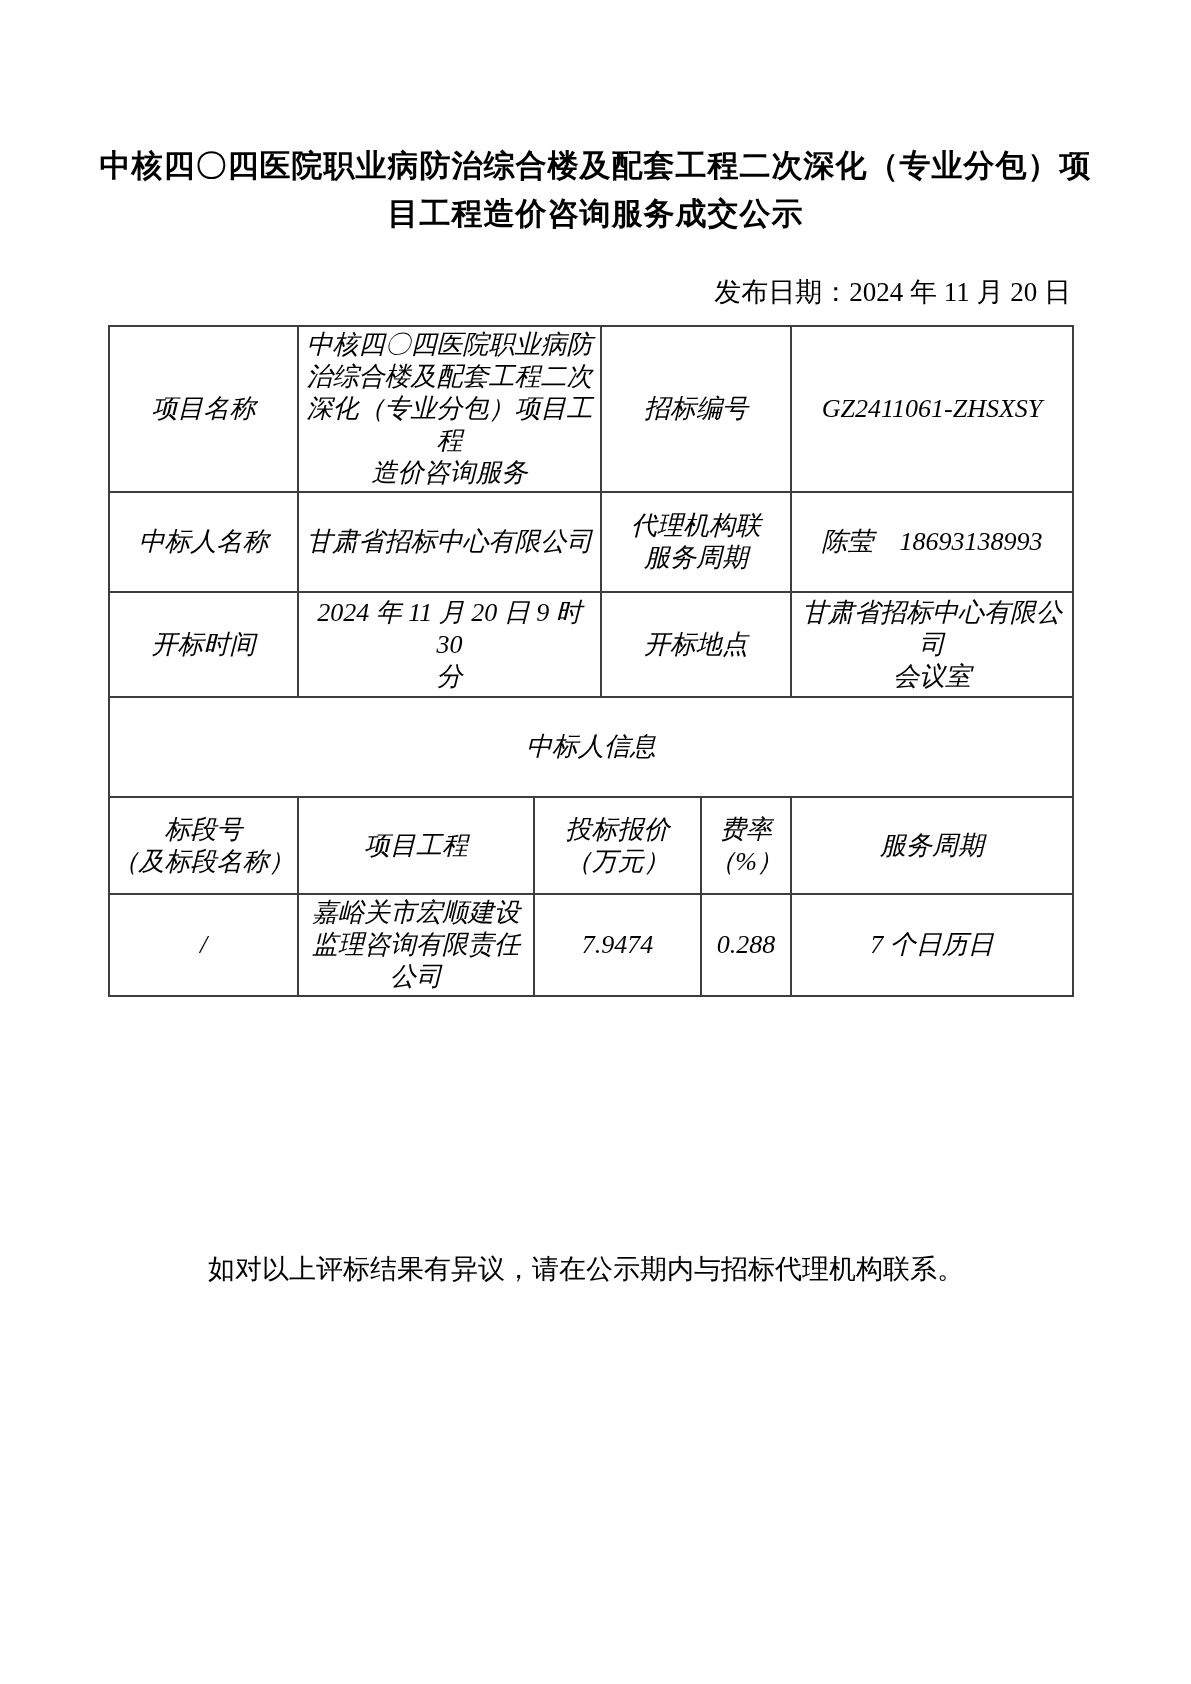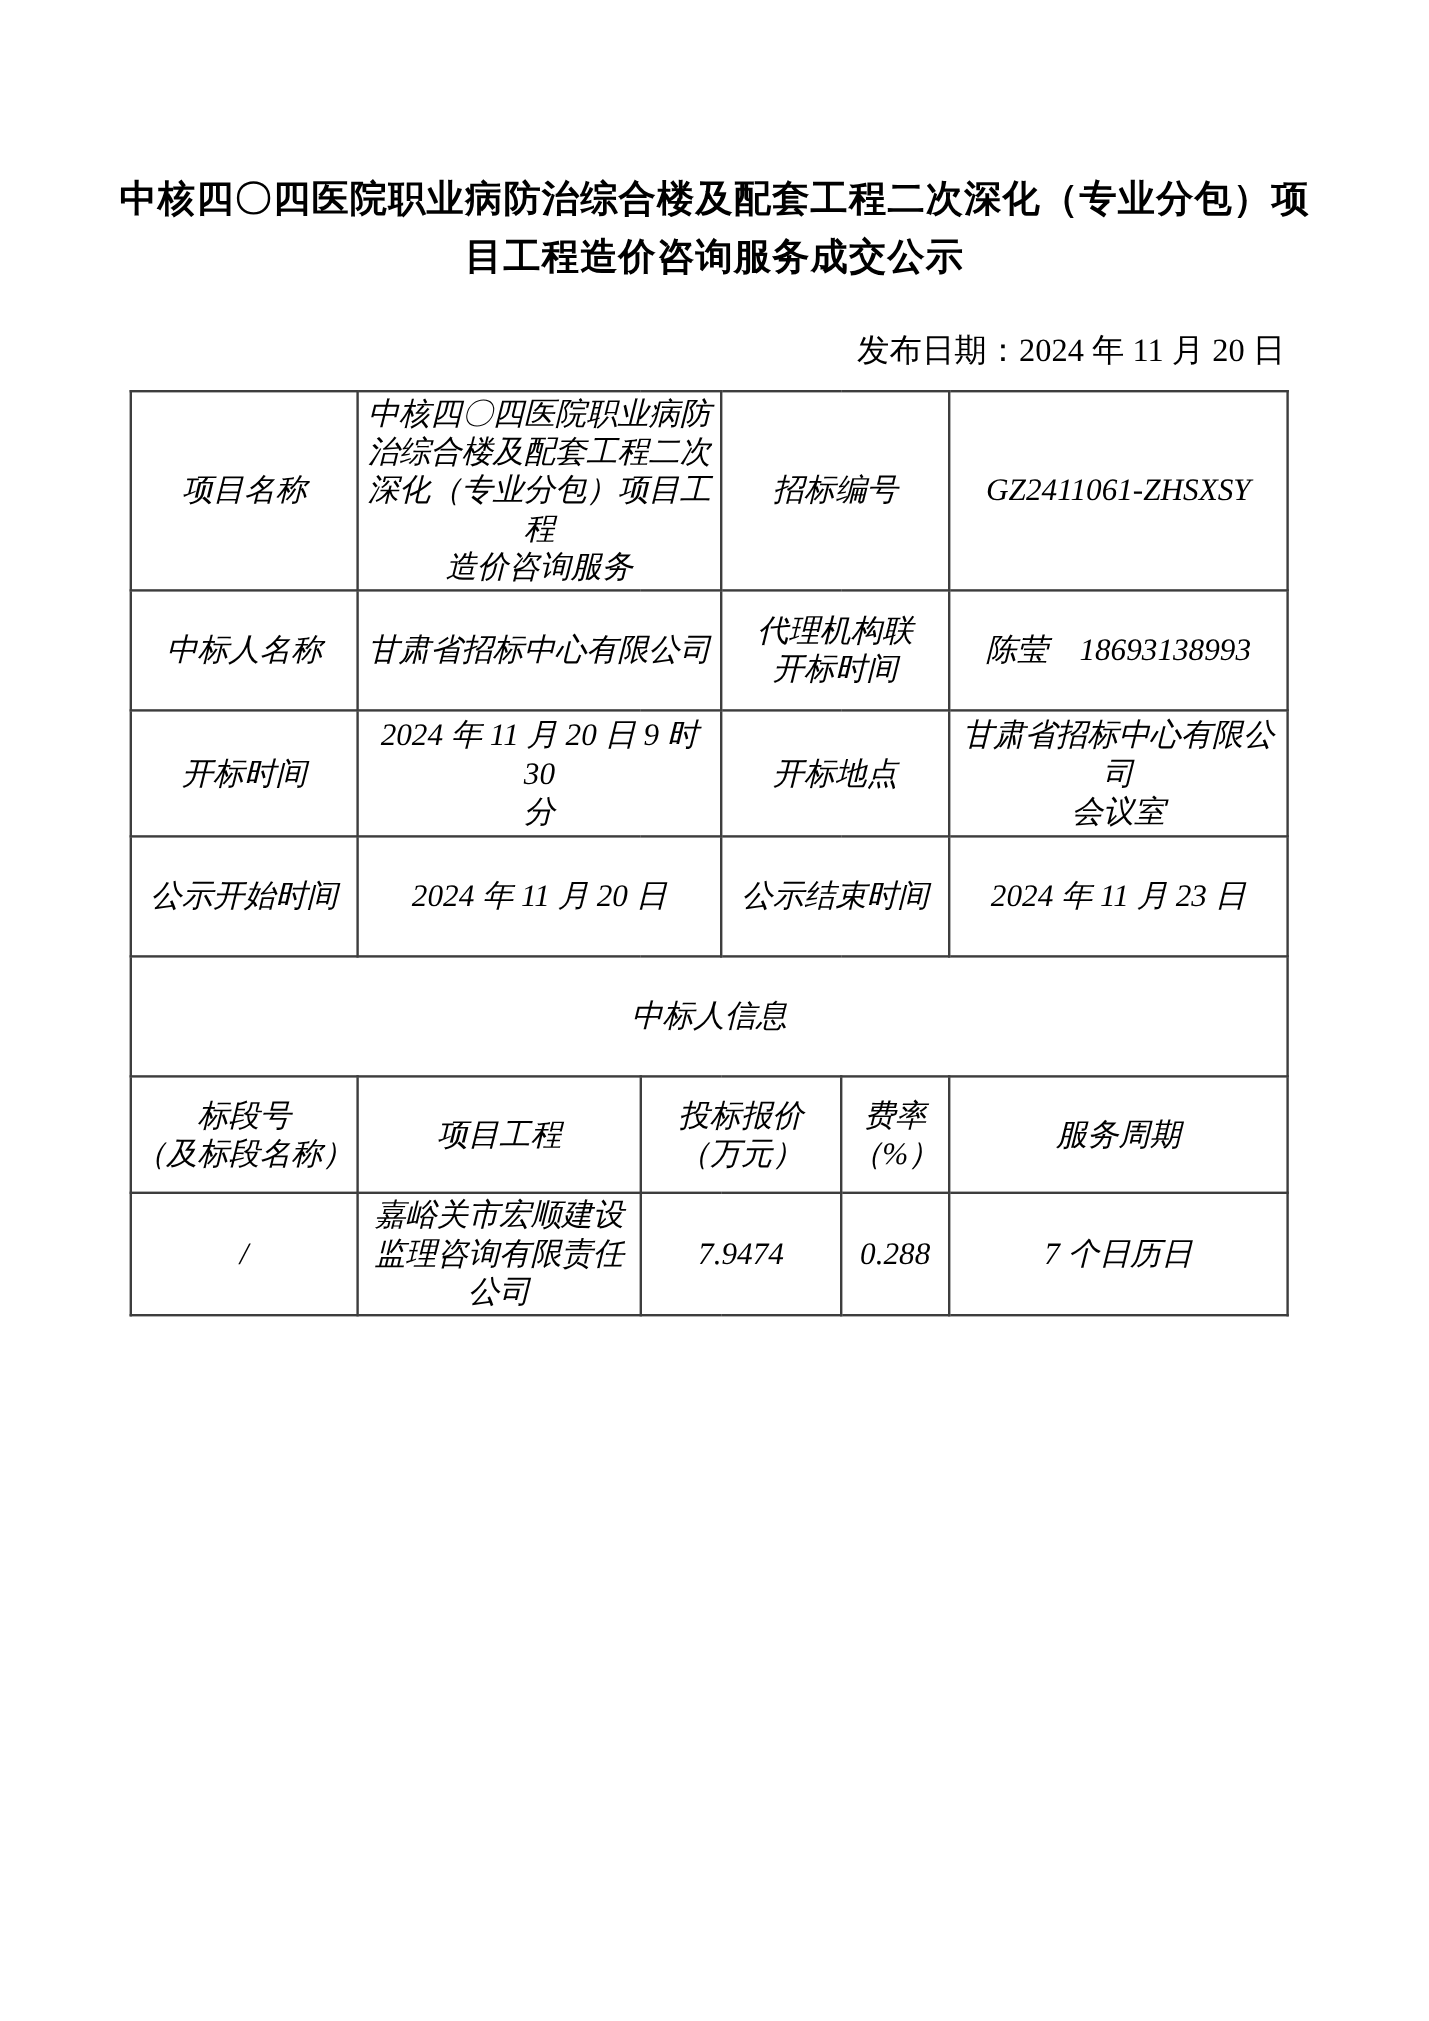--- a/index.html
+++ b/index.html
@@ -90,36 +90,30 @@
 治综合楼及配套工程二次
 深化（专业分包）项目工程
 造价咨询服务</td>
         <td colspan="2">招标编号</td>
         <td>GZ2411061-ZHSXSY</td>
       </tr>
       <tr style="height:100px">
         <td>中标人名称</td>
         <td colspan="2">甘肃省招标中心有限公司</td>
         <td colspan="2">代理机构联
-开标时间</td>
+服务周期</td>
         <td>陈莹　18693138993</td>
       </tr>
       <tr style="height:105px">
         <td>开标时间</td>
         <td colspan="2">2024 年 11 月 20 日 9 时 30
 分</td>
         <td colspan="2">开标地点</td>
         <td>甘肃省招标中心有限公司
 会议室</td>
-      </tr>
-      <tr style="height:100px">
-        <td>公示开始时间</td>
-        <td colspan="2">2024 年 11 月 20 日</td>
-        <td colspan="2">公示结束时间</td>
-        <td>2024 年 11 月 23 日</td>
       </tr>
       <tr style="height:100px">
         <td colspan="6">中标人信息</td>
       </tr>
       <tr style="height:97px">
         <td>标段号
 （及标段名称）</td>
         <td>项目工程</td>
         <td colspan="2">投标报价
 （万元）</td>
@@ -132,14 +126,15 @@
         <td>嘉峪关市宏顺建设
 监理咨询有限责任
 公司</td>
         <td colspan="2">7.9474</td>
         <td>0.288</td>
         <td>7 个日历日</td>
       </tr>
     </tbody>
   </table>
 
+  <div class="footer-note">如对以上评标结果有异议，请在公示期内与招标代理机构联系。</div>
 
 </div>
 
 </body></html>

